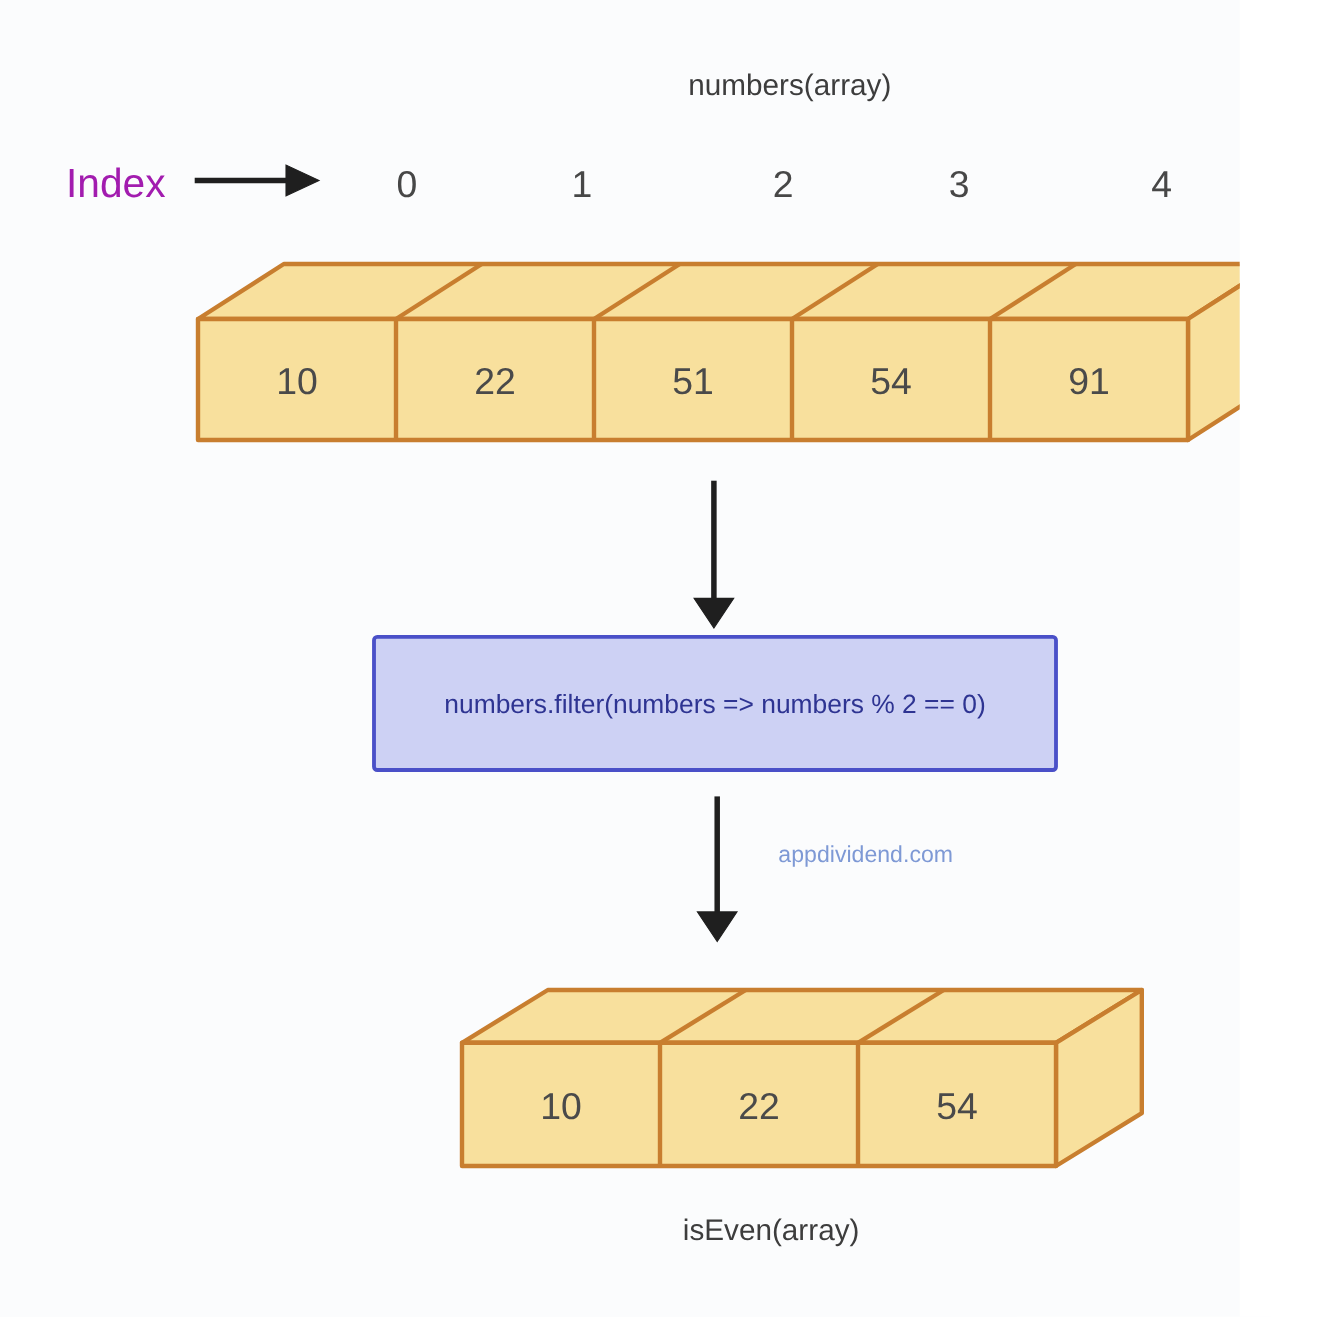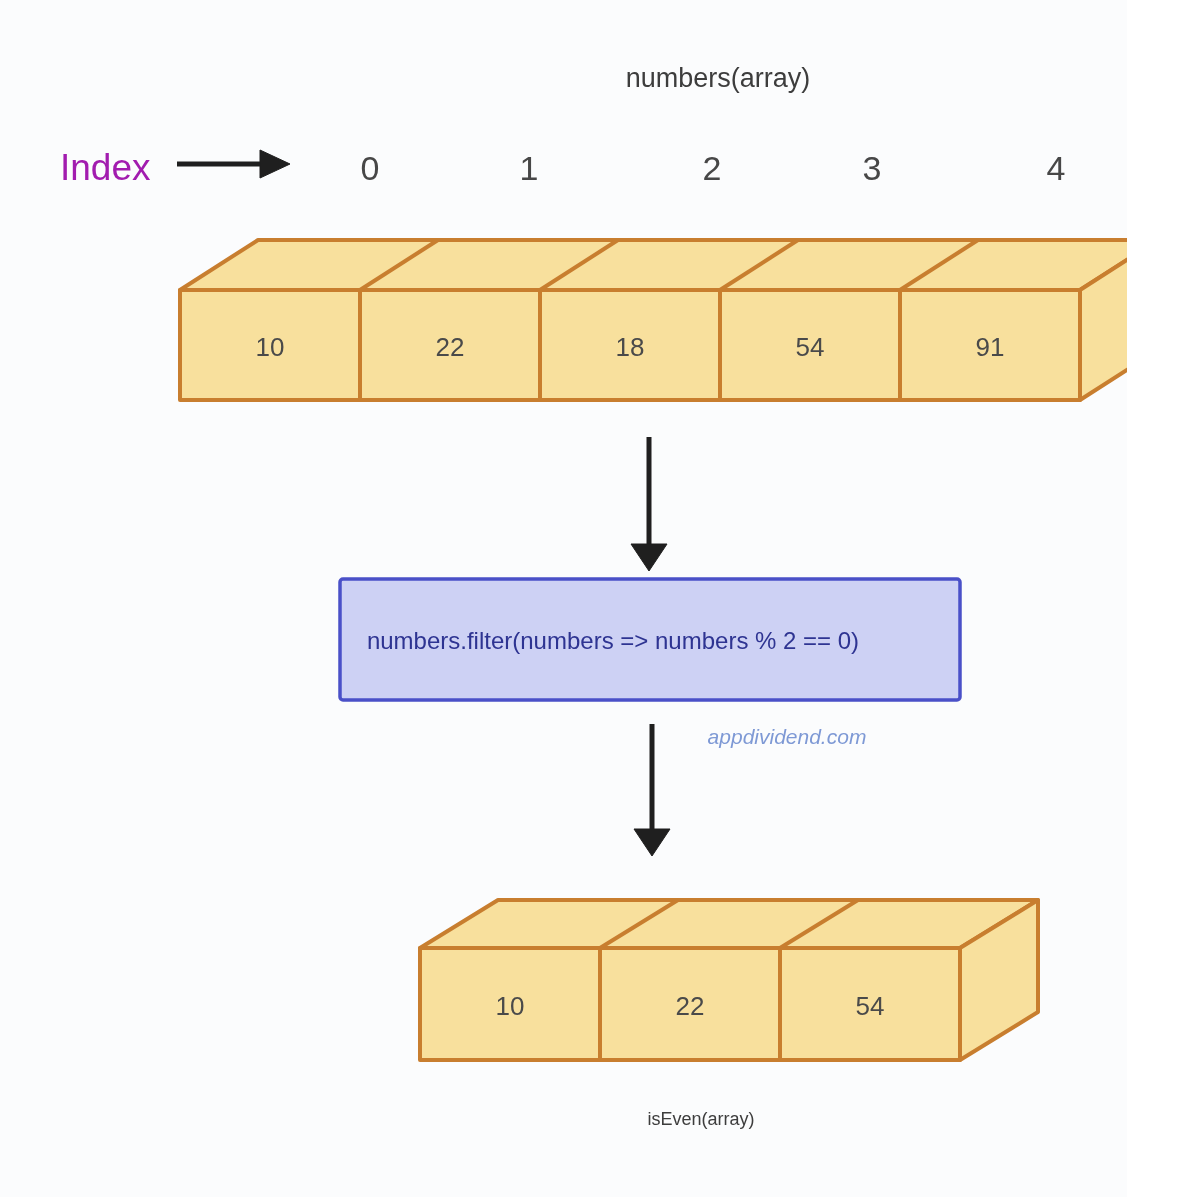--- a/index.html
+++ b/index.html
@@ -24,30 +24,30 @@
     font-size:27px;color:#3D3D3D;
   }
   .index-label{
     font-size:37px;color:#a21caf;
     transform:translate(0,-50%);
   }
   .index-num{
     font-size:34px;color:#474747;
   }
   .cell-val{
-    font-size:26px;color:#4A4A4A;
+    font-size:34px;color:#4A4A4A;
   }
   .filter-code{
     font-size:24px;color:#2E3492;
   }
   .watermark{
     font-size:21px;color:#7E99D5;
   }
   .bottom-label{
-    font-size:18px;color:#3D3D3D;
+    font-size:27px;color:#3D3D3D;
   }
 </style>
 </head>
 <body>
 
 <div class="canvas">
 
   <svg class="layer" viewBox="0 0 1201 1197">
 
     <g fill="#1F1F1F" stroke="#1F1F1F">
@@ -101,27 +101,27 @@
     <div class="txt index-label" style="left:60px;top:167px;">Index</div>
 
     <div class="txt index-num" style="left:370px;top:168px;">0</div>
     <div class="txt index-num" style="left:529px;top:168px;">1</div>
     <div class="txt index-num" style="left:712px;top:168px;">2</div>
     <div class="txt index-num" style="left:872px;top:168px;">3</div>
     <div class="txt index-num" style="left:1056px;top:168px;">4</div>
 
     <div class="txt cell-val" style="left:270px;top:347px;">10</div>
     <div class="txt cell-val" style="left:450px;top:347px;">22</div>
-    <div class="txt cell-val" style="left:630px;top:347px;">18</div>
+    <div class="txt cell-val" style="left:630px;top:347px;">51</div>
     <div class="txt cell-val" style="left:810px;top:347px;">54</div>
     <div class="txt cell-val" style="left:990px;top:347px;">91</div>
 
-    <div class="txt filter-code" style="left:613px;top:641px;">numbers.filter(numbers =&gt; numbers % 2 == 0)</div>
+    <div class="txt filter-code" style="left:650px;top:641px;">numbers.filter(numbers =&gt; numbers % 2 == 0)</div>
 
-    <div class="txt watermark" style="left:787px;top:736px;font-style:italic;">appdividend.com</div>
+    <div class="txt watermark" style="left:787px;top:777px;">appdividend.com</div>
 
     <div class="txt cell-val" style="left:510px;top:1006px;">10</div>
     <div class="txt cell-val" style="left:690px;top:1006px;">22</div>
     <div class="txt cell-val" style="left:870px;top:1006px;">54</div>
 
     <div class="txt bottom-label" style="left:701px;top:1119px;">isEven(array)</div>
   </div>
 </div>
 
 </body></html>

